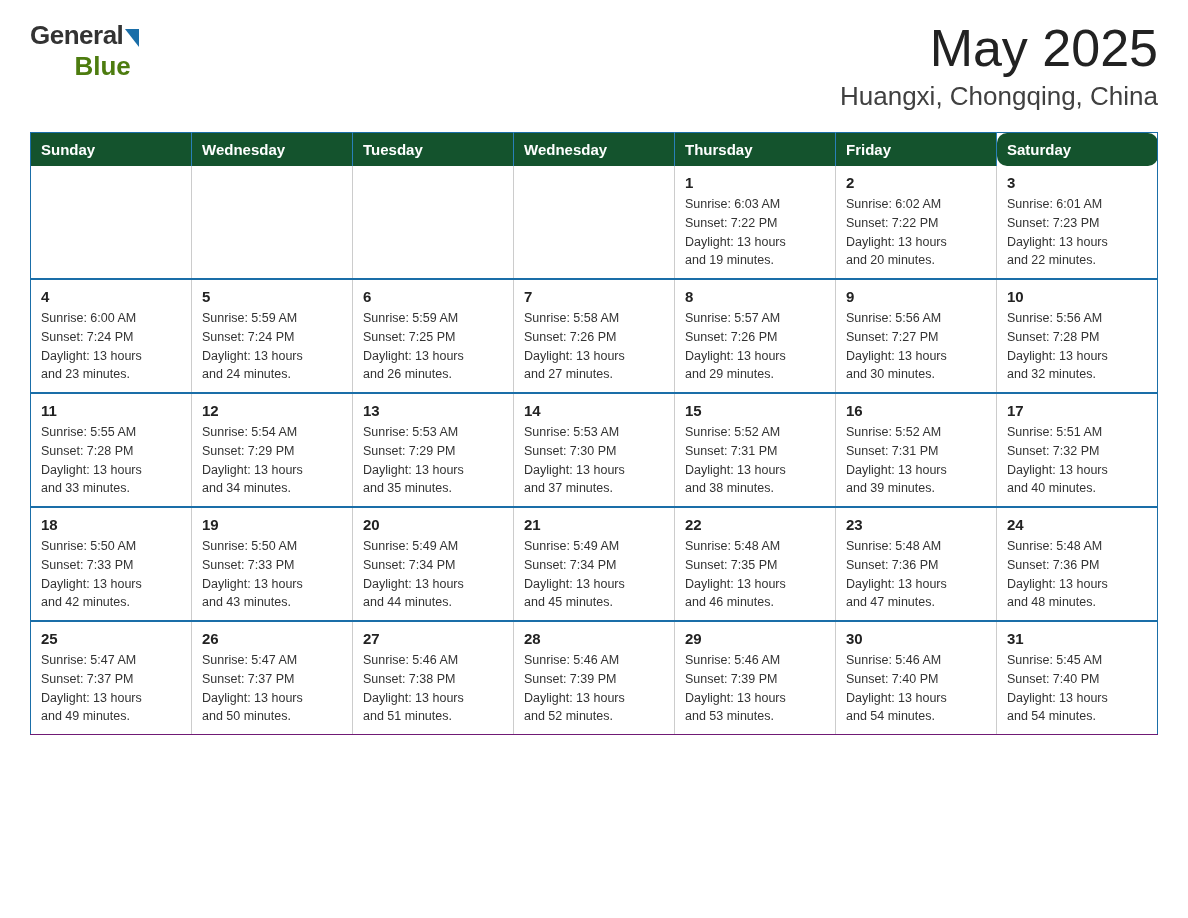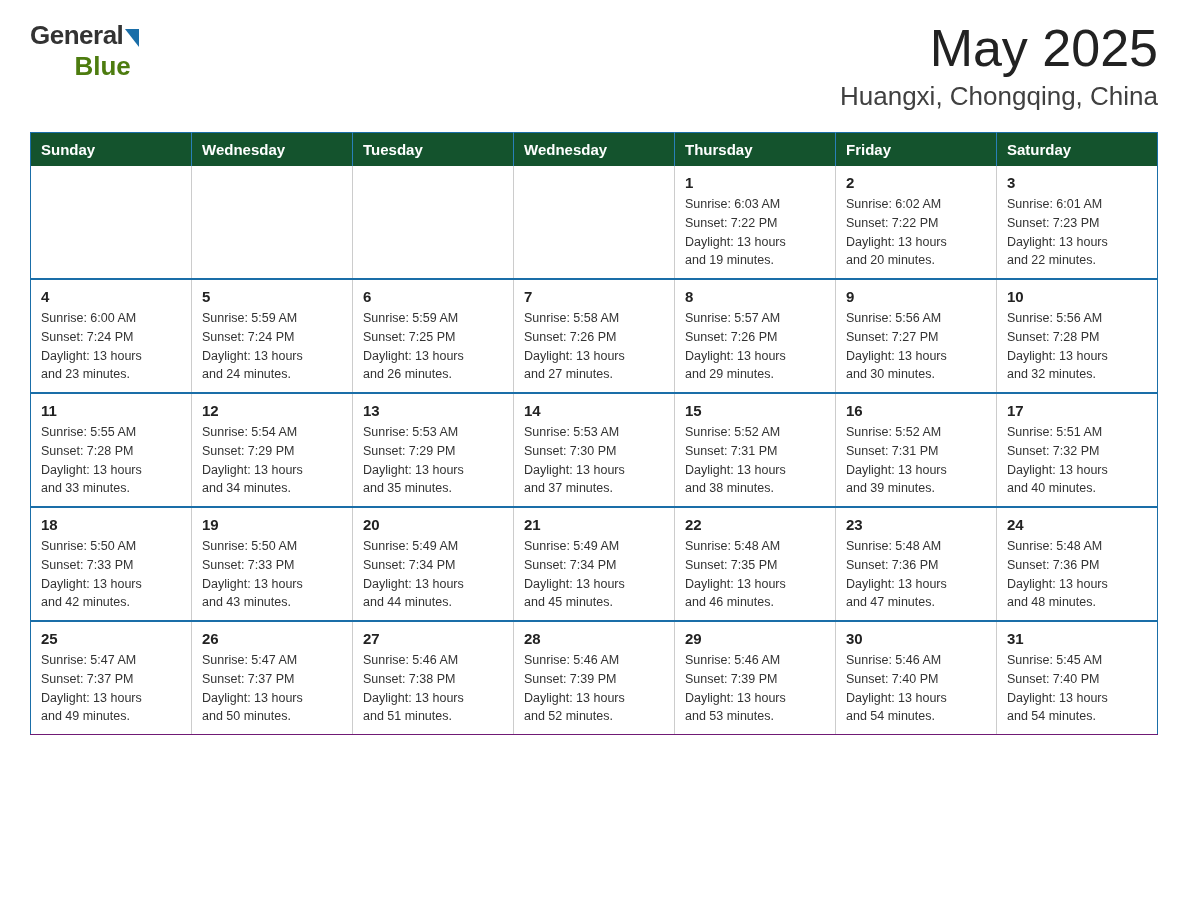--- a/index.html
+++ b/index.html
@@ -69,20 +69,21 @@
       background-color: #14532d;
       color: #fff;
       font-size: 15px;
       font-weight: bold;
       padding: 8px 10px;
       text-align: left;
       border-right: 1px solid #2980b9;
     }
     .calendar thead tr th:last-child {
       border-right: none;
+      border-radius: 10px;
     }
     .calendar tbody tr td {
       vertical-align: top;
       padding: 8px 10px;
       border-right: 1px solid #ccc;
       border-bottom: 2px solid #1a6ea8;
       width: 14.28%;
       min-height: 90px;
       font-size: 13px;
       color: #333;

